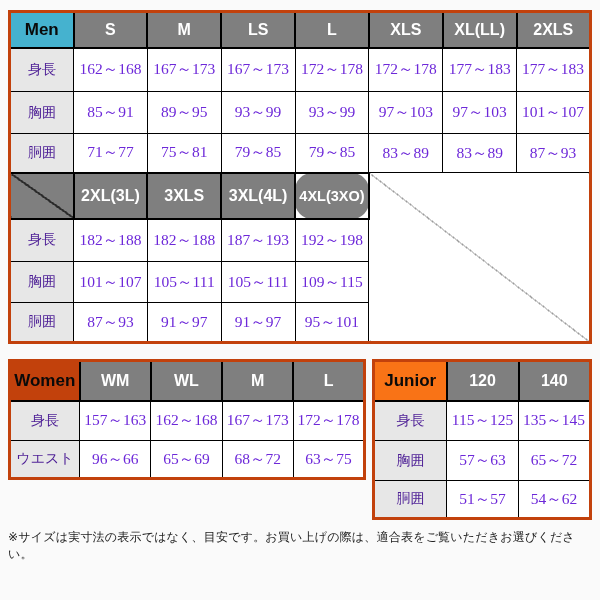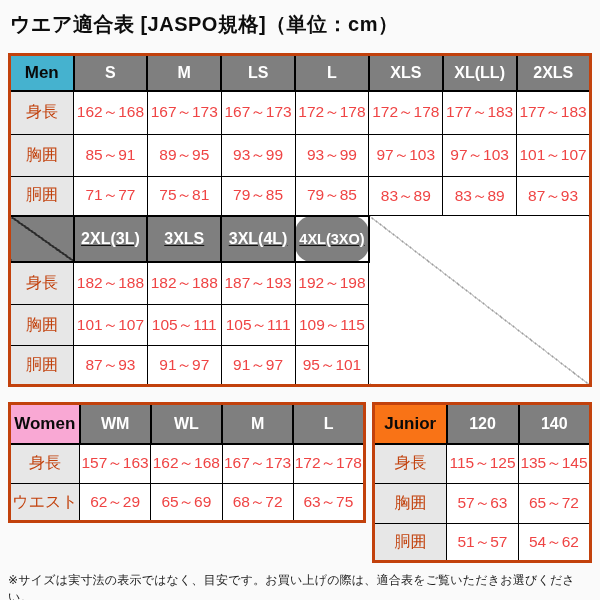--- a/index.html
+++ b/index.html
@@ -18,31 +18,31 @@
   td,th{border:1px solid #000;text-align:center;vertical-align:middle;
         overflow:hidden;white-space:nowrap;padding:0;}
   th{border-width:2px;}
   table.outer{border:3px solid #c2410c;}
 
   
   table.men{width:584px;}
   table.men col.c-lbl{width:64px;}
   tr.h-main{height:36px;}
   tr.r-m1{height:44px;} tr.r-m2{height:42px;} tr.r-m3{height:39px;}
-  tr.h-sub{height:46px;text-decoration:underline;}
+  tr.h-sub{height:46px;}
   tr.r-s1{height:43px;} tr.r-s2{height:41px;} tr.r-s3{height:40px;}
 
   th.size{background:#7f7f7f;color:#fff;font-size:16px;font-weight:bold;}
   th.size.small{font-size:14.5px;border-radius:17px;}
   th.cat{font-size:17px;font-weight:bold;color:#0a0a0a;}
   th.cat-men{background:#45b2cf;}
-  th.cat-women{background:#f9a8d4;}
+  th.cat-women{background:#c2410c;}
   th.cat-junior{background:#f97316;}
-  td.lbl{background:#e7e7e7;color:#c2410c;font-size:16px;}
-  td.val{font-size:15.5px;color:#ef4444;}
+  td.lbl{background:#e7e7e7;color:#4c1d95;font-size:14px;}
+  td.val{font-size:15.5px;color:#6d28d9;font-family:Liberation Serif, serif;}
 
   th.diag-corner{
     background-color:#7f7f7f;
     background-image:linear-gradient(to top right,
       transparent calc(50% - 1px), #2b2b2b calc(50% - 1px),
       #2b2b2b calc(50% + 1px), transparent calc(50% + 1px));
   }
   td.diag-big{
     background-color:#fff;
     background-image:linear-gradient(to top right,
@@ -61,21 +61,20 @@
 
   .footnote{
     margin:9px 0 0 0;font-size:12px;color:#222;letter-spacing:.2px;
   }
 </style>
 </head>
 <body>
 
 <div class="page">
 
-  <h1 class="title">ウエア適合表 [JASPO規格]（単位：cm）</h1>
 
   <table class="men outer">
     <colgroup>
       <col class="c-lbl">
         <col>
         <col>
         <col>
         <col>
         <col>
         <col>
@@ -174,21 +173,21 @@
         </tr>
         <tr class="r-b1">
           <td class="lbl">身長</td>
           <td class="val">157～163</td>
           <td class="val">162～168</td>
           <td class="val">167～173</td>
           <td class="val">172～178</td>
         </tr>
         <tr class="r-b3">
           <td class="lbl">ウエスト</td>
-          <td class="val">62～29</td>
+          <td class="val">96～66</td>
           <td class="val">65～69</td>
           <td class="val">68～72</td>
           <td class="val">63～75</td>
         </tr>
       </tbody>
     </table>
 
     <table class="junior outer">
       <colgroup>
           <col class="c-lbl">

